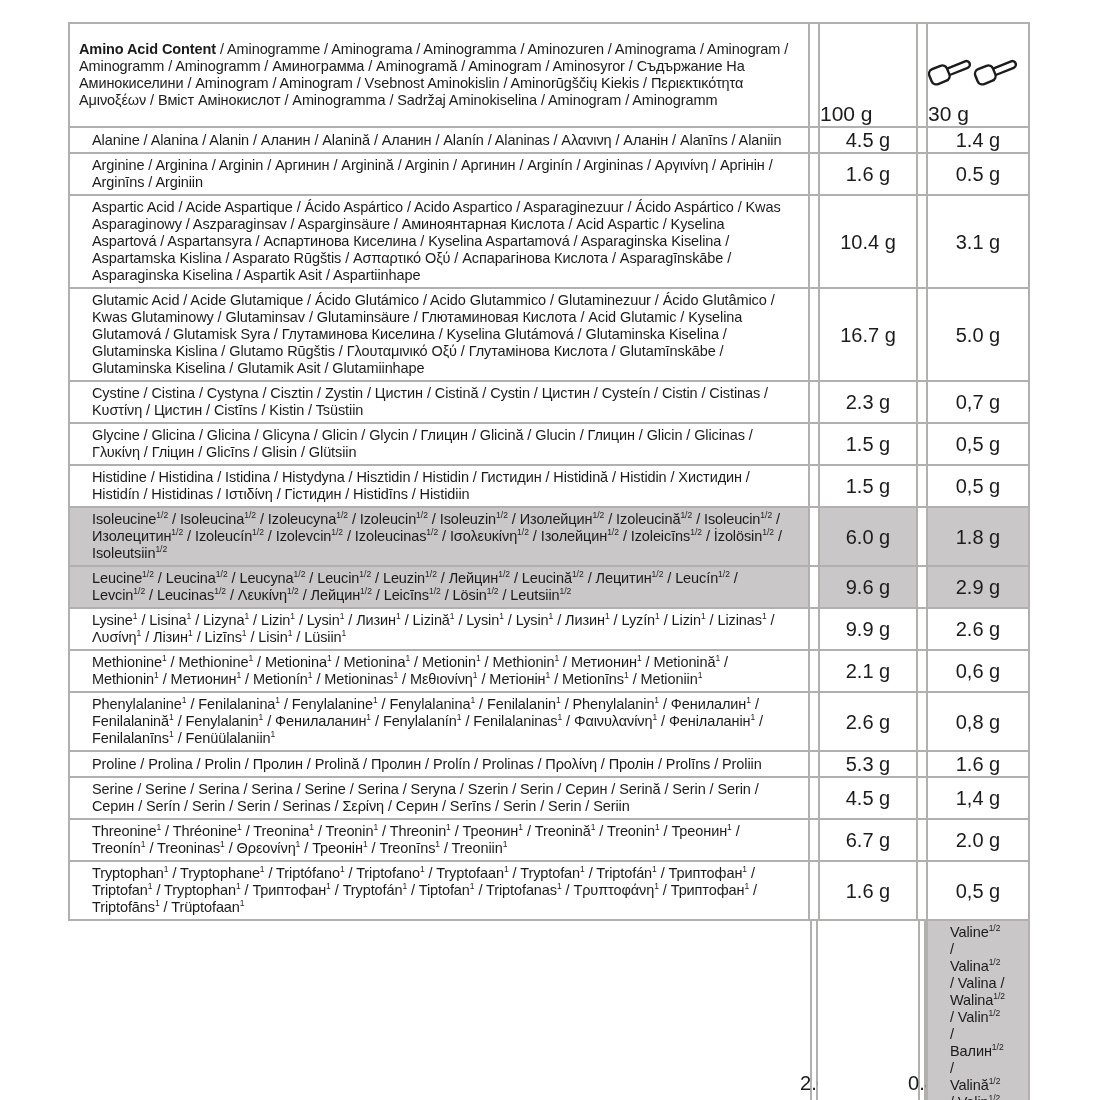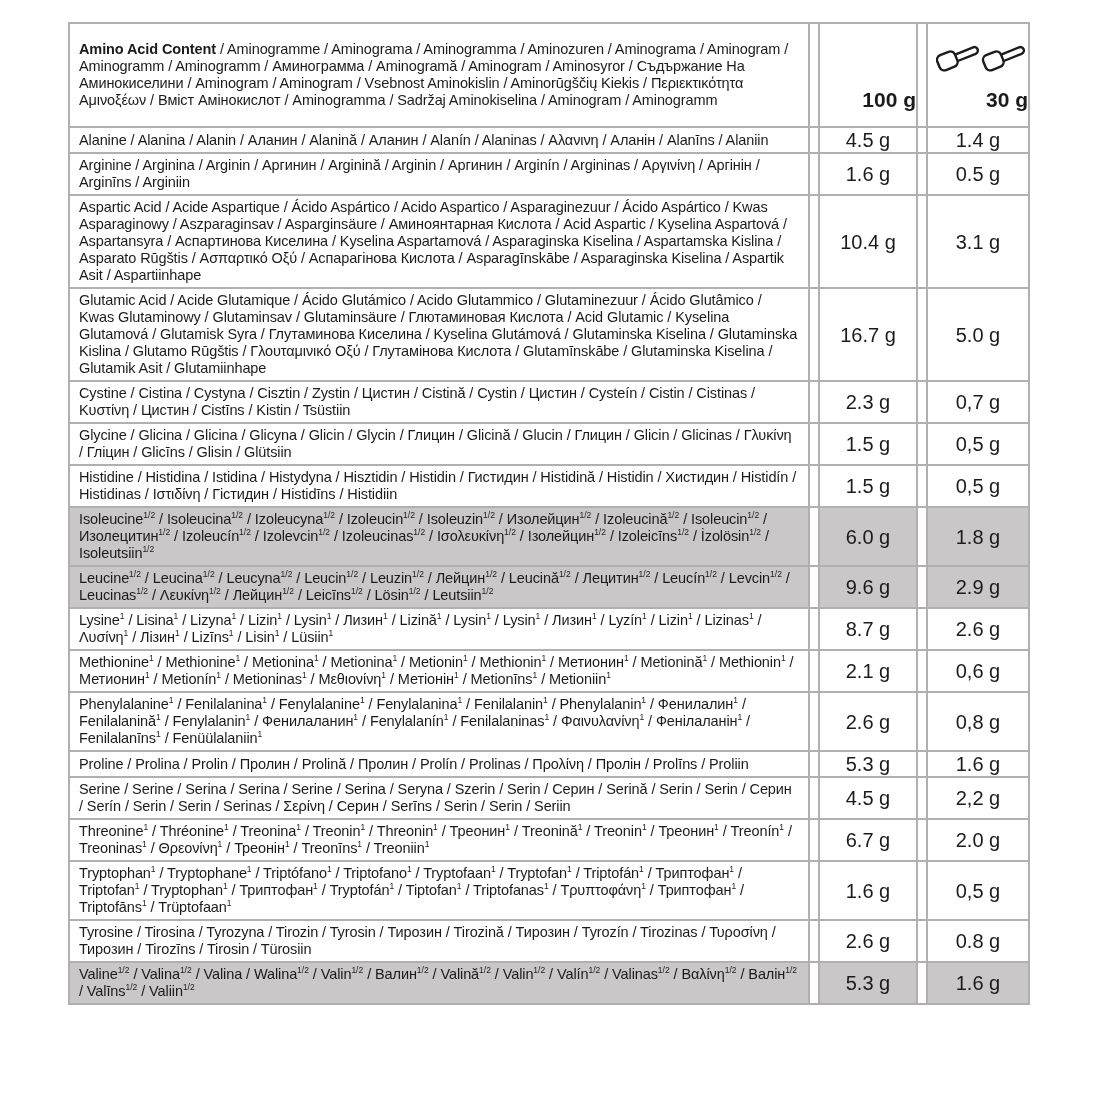--- a/index.html
+++ b/index.html
@@ -32,21 +32,21 @@
   }
   .gutter{
     box-sizing:border-box;
     border-bottom:2px solid var(--bc);
     background:#ffffff;
   }
   .row-top{border-top:2px solid var(--bc);}
   .name-cell{
     display:flex;
     align-items:center;
-    padding:3px 9px;
+    padding:3px 22px;
     font-size:14.5px;
     line-height:17px;
     letter-spacing:-0.1px;
   }
   .name-cell sup{
     font-size:8.5px;
     line-height:0;
     vertical-align:super;
     letter-spacing:0;
   }
@@ -66,25 +66,24 @@
     align-items:center;
     padding:12px 9px;
     font-size:14.5px;
     line-height:17px;
     letter-spacing:-0.1px;
   }
   .header-val{
     height:106px;
     display:flex;
     flex-direction:column;
-    align-items:flex-end;
+    align-items:flex-start;
     justify-content:flex-end;
-    padding-bottom:14px;
     font-size:21px;
-    font-weight:bold;
+    font-weight:normal;
   }
   .bold{font-weight:bold;}
   .scoops{margin-bottom:6px;}
 </style>
 </head>
 <body>
 
 <div class="amino-grid">
 
   <div class="cell header-name row-top">
@@ -182,21 +181,21 @@
     </div>
   <div class="gutter"></div>
   <div class="cell val-cell hl">9.6 g</div>
   <div class="gutter"></div>
   <div class="cell val-cell hl">2.9 g</div>
 
   <div class="cell name-cell">
       <div>Lysine<sup>1</sup> / Lisina<sup>1</sup> / Lizyna<sup>1</sup> / Lizin<sup>1</sup> / Lysin<sup>1</sup> / Лизин<sup>1</sup> / Lizină<sup>1</sup> / Lysin<sup>1</sup> / Lysin<sup>1</sup> / Лизин<sup>1</sup> / Lyzín<sup>1</sup> / Lizin<sup>1</sup> / Lizinas<sup>1</sup> / Λυσίνη<sup>1</sup> / Лізин<sup>1</sup> / Lizīns<sup>1</sup> / Lisin<sup>1</sup> / Lüsiin<sup>1</sup></div>
     </div>
   <div class="gutter"></div>
-  <div class="cell val-cell">8.7 g</div>
+  <div class="cell val-cell">9.9 g</div>
   <div class="gutter"></div>
   <div class="cell val-cell">2.6 g</div>
 
   <div class="cell name-cell">
       <div>Methionine<sup>1</sup> / Methionine<sup>1</sup> / Metionina<sup>1</sup> / Metionina<sup>1</sup> / Metionin<sup>1</sup> / Methionin<sup>1</sup> / Метионин<sup>1</sup> / Metionină<sup>1</sup> / Methionin<sup>1</sup> / Метионин<sup>1</sup> / Metionín<sup>1</sup> / Metioninas<sup>1</sup> / Μεθιονίνη<sup>1</sup> / Метіонін<sup>1</sup> / Metionīns<sup>1</sup> / Metioniin<sup>1</sup></div>
     </div>
   <div class="gutter"></div>
   <div class="cell val-cell">2.1 g</div>
   <div class="gutter"></div>
   <div class="cell val-cell">0,6 g</div>
@@ -216,41 +215,38 @@
   <div class="cell val-cell">5.3 g</div>
   <div class="gutter"></div>
   <div class="cell val-cell">1.6 g</div>
 
   <div class="cell name-cell">
       <div>Serine / Serine / Serina / Serina / Serine / Serina / Seryna / Szerin / Serin / Серин / Serină / Serin / Serin / Серин / Serín / Serin / Serin / Serinas / Σερίνη / Серин / Serīns / Serin / Serin / Seriin</div>
     </div>
   <div class="gutter"></div>
   <div class="cell val-cell">4.5 g</div>
   <div class="gutter"></div>
-  <div class="cell val-cell">2,2 g</div>
+  <div class="cell val-cell">1,4 g</div>
 
   <div class="cell name-cell">
       <div>Threonine<sup>1</sup> / Thréonine<sup>1</sup> / Treonina<sup>1</sup> / Treonin<sup>1</sup> / Threonin<sup>1</sup> / Треонин<sup>1</sup> / Treonină<sup>1</sup> / Treonin<sup>1</sup> / Треонин<sup>1</sup> / Treonín<sup>1</sup> / Treoninas<sup>1</sup> / Θρεονίνη<sup>1</sup> / Треонін<sup>1</sup> / Treonīns<sup>1</sup> / Treoniin<sup>1</sup></div>
     </div>
   <div class="gutter"></div>
   <div class="cell val-cell">6.7 g</div>
   <div class="gutter"></div>
   <div class="cell val-cell">2.0 g</div>
 
   <div class="cell name-cell">
       <div>Tryptophan<sup>1</sup> / Tryptophane<sup>1</sup> / Triptófano<sup>1</sup> / Triptofano<sup>1</sup> / Tryptofaan<sup>1</sup> / Tryptofan<sup>1</sup> / Triptofán<sup>1</sup> / Триптофан<sup>1</sup> / Triptofan<sup>1</sup> / Tryptophan<sup>1</sup> / Триптофан<sup>1</sup> / Tryptofán<sup>1</sup> / Tiptofan<sup>1</sup> / Triptofanas<sup>1</sup> / Τρυπτοφάνη<sup>1</sup> / Триптофан<sup>1</sup> / Triptofāns<sup>1</sup> / Trüptofaan<sup>1</sup></div>
     </div>
   <div class="gutter"></div>
   <div class="cell val-cell">1.6 g</div>
   <div class="gutter"></div>
   <div class="cell val-cell">0,5 g</div>
 
-  <div class="cell name-cell">
-      <div>Tyrosine / Tirosina / Tyrozyna / Tirozin / Tyrosin / Тирозин / Tirozină / Тирозин / Tyrozín / Tirozinas / Τυροσίνη / Тирозин / Tirozīns / Tirosin / Türosiin</div>
-    </div>
   <div class="gutter"></div>
   <div class="cell val-cell">2.6 g</div>
   <div class="gutter"></div>
   <div class="cell val-cell">0.8 g</div>
 
   <div class="cell name-cell hl">
       <div>Valine<sup>1/2</sup> / Valina<sup>1/2</sup>  / Valina / Walina<sup>1/2</sup> / Valin<sup>1/2</sup> / Валин<sup>1/2</sup> / Valină<sup>1/2</sup> / Valin<sup>1/2</sup> / Valín<sup>1/2</sup> / Valinas<sup>1/2</sup> / Βαλίνη<sup>1/2</sup> / Валін<sup>1/2</sup> / Valīns<sup>1/2</sup> / Valiin<sup>1/2</sup></div>
     </div>
   <div class="gutter"></div>
   <div class="cell val-cell hl">5.3 g</div>

